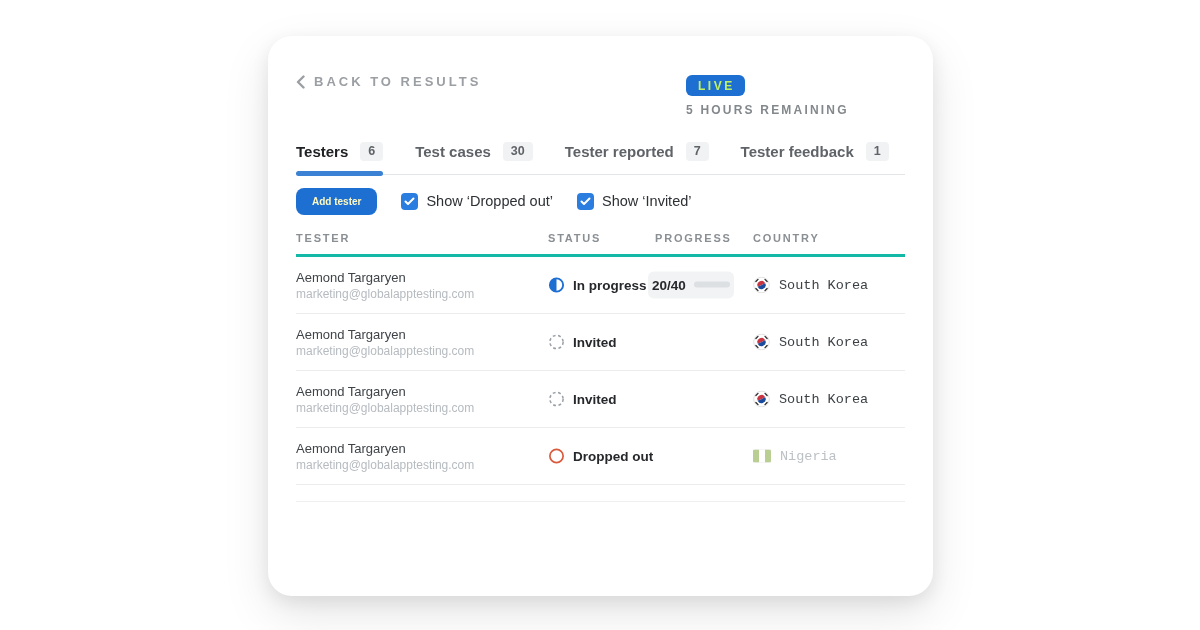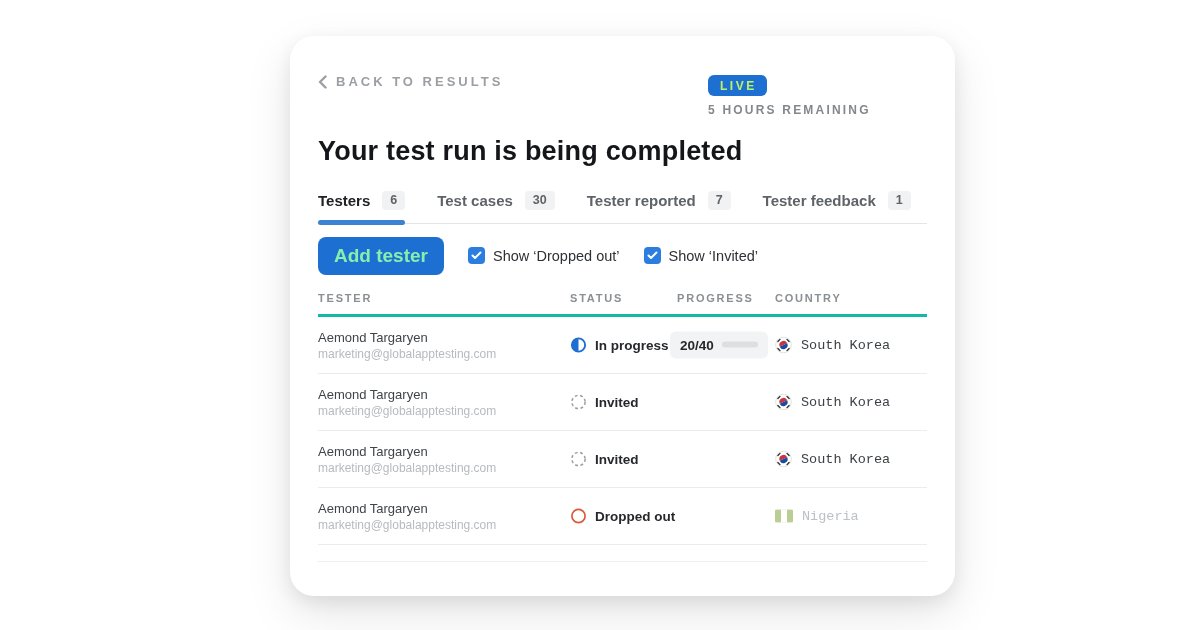--- a/index.html
+++ b/index.html
@@ -1,17 +1,17 @@
 <!DOCTYPE html>
 <html><head>
 <meta charset="utf-8">
 <style>
   * { margin:0; padding:0; box-sizing:border-box; }
   html,body { width:1200px; height:630px; background:#ffffff; font-family:"Liberation Sans", sans-serif; overflow:hidden; }
-  .stage { position:relative; width:980px; height:630px;margin-left:22px; }
+  .stage { position:relative; width:980px; height:630px; }
 
   .card {
     position:absolute; left:268px; top:36px; width:665px; height:560px;
     background:#ffffff; border-radius:24px;
     box-shadow:0 6px 18px rgba(0,0,0,.08), 0 18px 48px rgba(0,0,0,.10);
     overflow:hidden;
   }
   .card-inner { padding:36px 28px 0 28px; position:relative; height:100%; }
 
   
@@ -31,22 +31,22 @@
     font-size:15px; font-weight:600; color:#5f6368; }
   .tab .tab-label { white-space:nowrap; }
   .tab.active { color:#202124; font-weight:700; }
   .tab.active::after { content:""; position:absolute; left:0; right:0; bottom:-2px; height:5px;
     background:#3b82d4; border-radius:4px; }
   .count-badge { background:#f1f2f3; color:#5f6368; font-size:12.5px; font-weight:600;
     padding:3px 8px; border-radius:4px; line-height:1; }
 
   
   .controls { display:flex; align-items:center; gap:24px; margin-top:13px; }
-  .btn-primary { background:#1e6fd2; color:#86efac; border:none; border-radius:8px;
-    font-family:"Liberation Sans", sans-serif; font-size:19px; font-weight:700;
+  .btn-primary { background:#1e6fd2; color:#fef9c3; border:none; border-radius:8px;
+    font-family:"Liberation Sans", sans-serif; font-size:10px; font-weight:700;
     padding:8px 16px; cursor:pointer; }
   .chk { display:flex; align-items:center; gap:8px; cursor:pointer; font-size:14.5px; color:#2d3034; }
   .chk-box { width:17px; height:17px; background:#2b7de0; border-radius:4px;
     display:flex; align-items:center; justify-content:center; flex:0 0 auto; }
 
   
   .thead { position:relative; height:34px; margin-top:8px; border-bottom:3px solid #14b8a6; }
   .th { position:absolute; top:9px; font-size:11px; font-weight:700; letter-spacing:1.8px; color:#8a8f94; }
   .th-tester { left:0; } .th-status { left:252px; } .th-progress { left:359px; } .th-country { left:457px; }
 
@@ -59,21 +59,21 @@
   .device-badge { background:#f2f2f2; border-radius:4px; padding:6px 11px;
     font-size:13px; font-weight:700; color:#3c4043; }
 
   .trow { position:relative; height:57px; border-bottom:1px solid #ececec; }
   .c-tester { position:absolute; left:0; top:50%; transform:translateY(-50%); }
   .tester-name { font-size:13px; color:#3f4449; }
   .tester-email { font-size:12px; color:#b6bbc0; margin-top:2px; }
   .c-status { position:absolute; left:252px; top:50%; transform:translateY(-50%);
     display:flex; align-items:center; gap:8px; font-size:13.5px; font-weight:600; color:#26282b; white-space:nowrap; }
   .c-progress { position:absolute; left:352px; top:50%; transform:translateY(-50%); }
-  .progress-badge { display:flex; align-items:center; gap:8px; background:#f1f3f4; border-radius:6px; padding:6px 10px; }
+  .progress-badge { display:flex; align-items:center; gap:8px; background:#f1f3f4; border-radius:6px; padding:6px 4px; }
   .progress-text { font-size:13.5px; font-weight:600; color:#26282b; }
   .progress-track { width:36px; height:6px; background:#dde0e3; border-radius:3px; overflow:hidden; }
   .progress-fill { width:50%; height:100%; background:#6d7277; border-radius:3px; }
   .c-country { position:absolute; left:457px; top:50%; transform:translateY(-50%);
     display:flex; align-items:center; gap:9px; font-size:13.5px; color:#3c4146; white-space:nowrap;font-family:Liberation Mono, monospace; }
   .c-country.dimmed { color:#bcc1c6; }
 
   .partial-row { height:17px; border-bottom:1px solid #efefef; }
 
   .ico { display:block; }
@@ -91,21 +91,20 @@
               <polyline points="7.5,1.5 2,7 7.5,12.5" fill="none" stroke="#9b9fa3" stroke-width="2.4" stroke-linecap="round" stroke-linejoin="round"></polyline>
             </svg>
           <span>BACK TO RESULTS</span>
         </a>
         <div class="live-block">
           <span class="live-badge">LIVE</span>
           <div class="remaining">5 HOURS REMAINING</div>
         </div>
       </div>
 
-      <h1 class="page-title">Your test run is being completed</h1>
 
       <div class="tabs">
         <div class="tab active">
           <span class="tab-label">Testers</span>
           <span class="count-badge">6</span>
         </div>
         <div class="tab">
           <span class="tab-label">Test cases</span>
           <span class="count-badge">30</span>
         </div>

